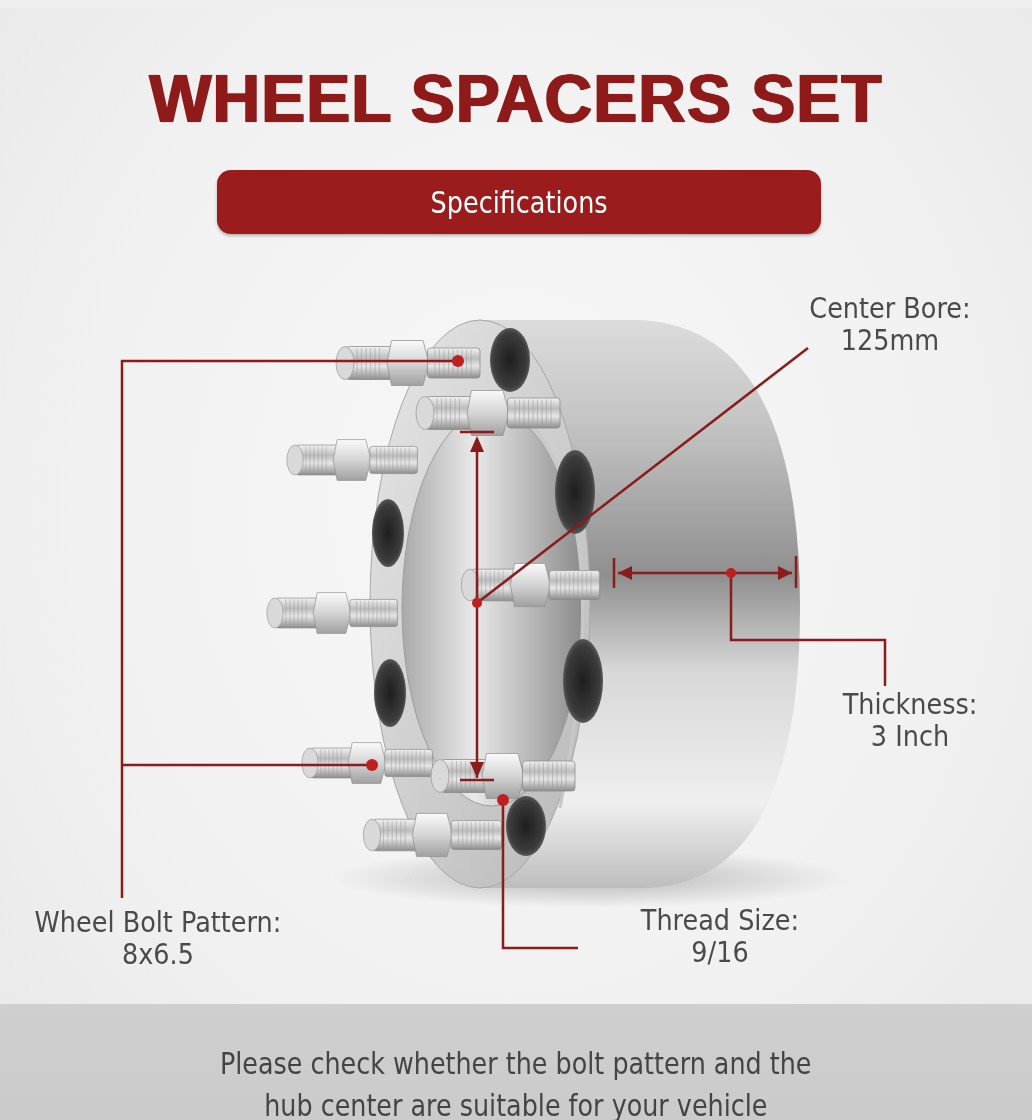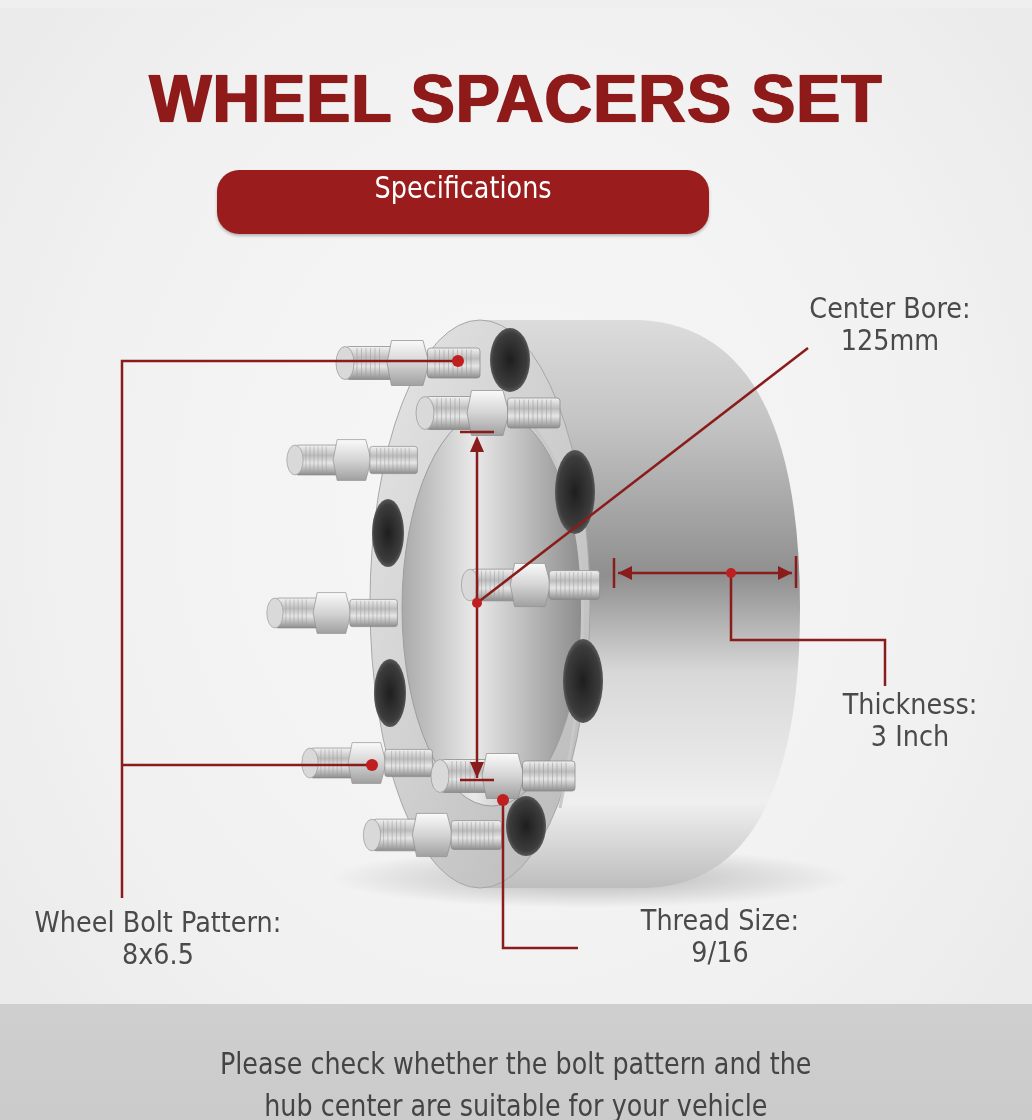--- a/index.html
+++ b/index.html
@@ -18,25 +18,25 @@
     text-align: center;
     font-family: "Liberation Sans", sans-serif;
     font-weight: 900;
     font-size: 66px;
     letter-spacing: 1px;
     color: #8e1a1a;
     transform: scaleY(1.05);
     text-shadow: 0 0 1px #8e1a1a, 1px 0 0 #8e1a1a, -1px 0 0 #8e1a1a;
   }
   .spec-pill {
-    position: absolute; left: 217px; top: 162px; width: 492px; height: 64px;
+    position: absolute; left: 217px; top: 162px; width: 604px; height: 64px;
     background: #9b1c1c;
-    border-radius: 22px;
+    border-radius: 14px;
     box-shadow: 0 2px 3px rgba(0,0,0,0.25);
-    display: flex; justify-content: center;
+    display: flex; align-items: center; justify-content: center;
   }
   .spec-pill span {
     color: #ffffff;
     font-family: "DejaVu Sans", sans-serif;
     font-size: 30px;
     transform: scaleX(0.85);
     display: inline-block;
   }
   .diagram {
     position: absolute; left: 0; top: 0; width: 1032px; height: 1000px;

